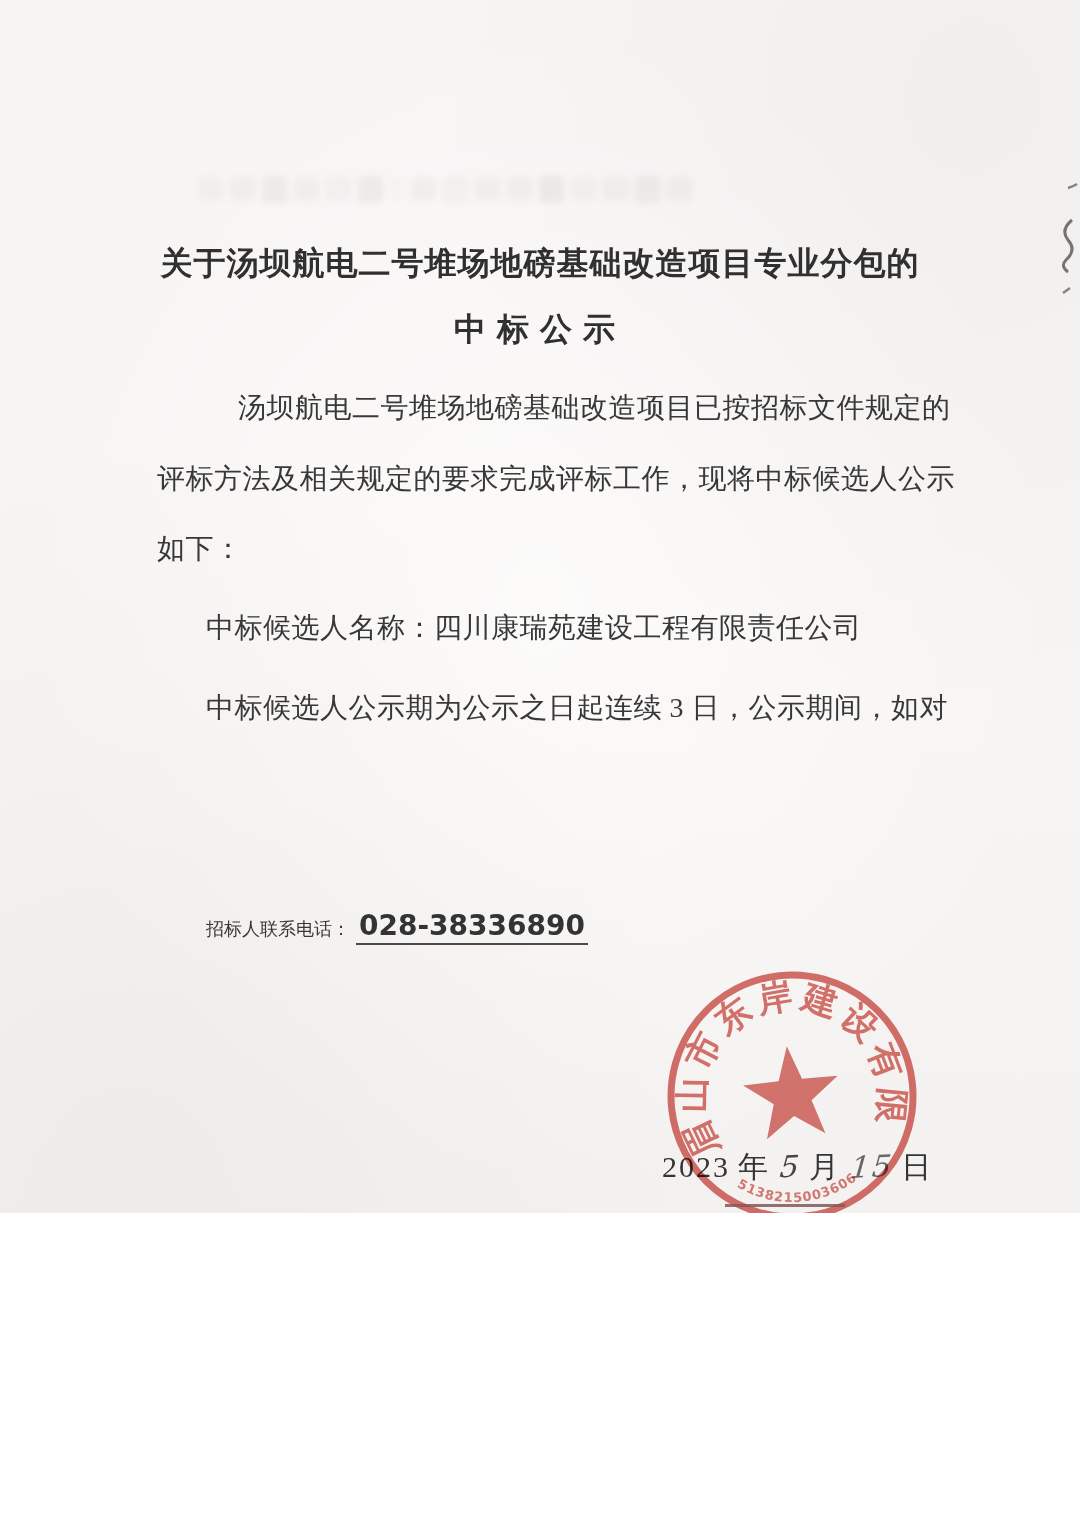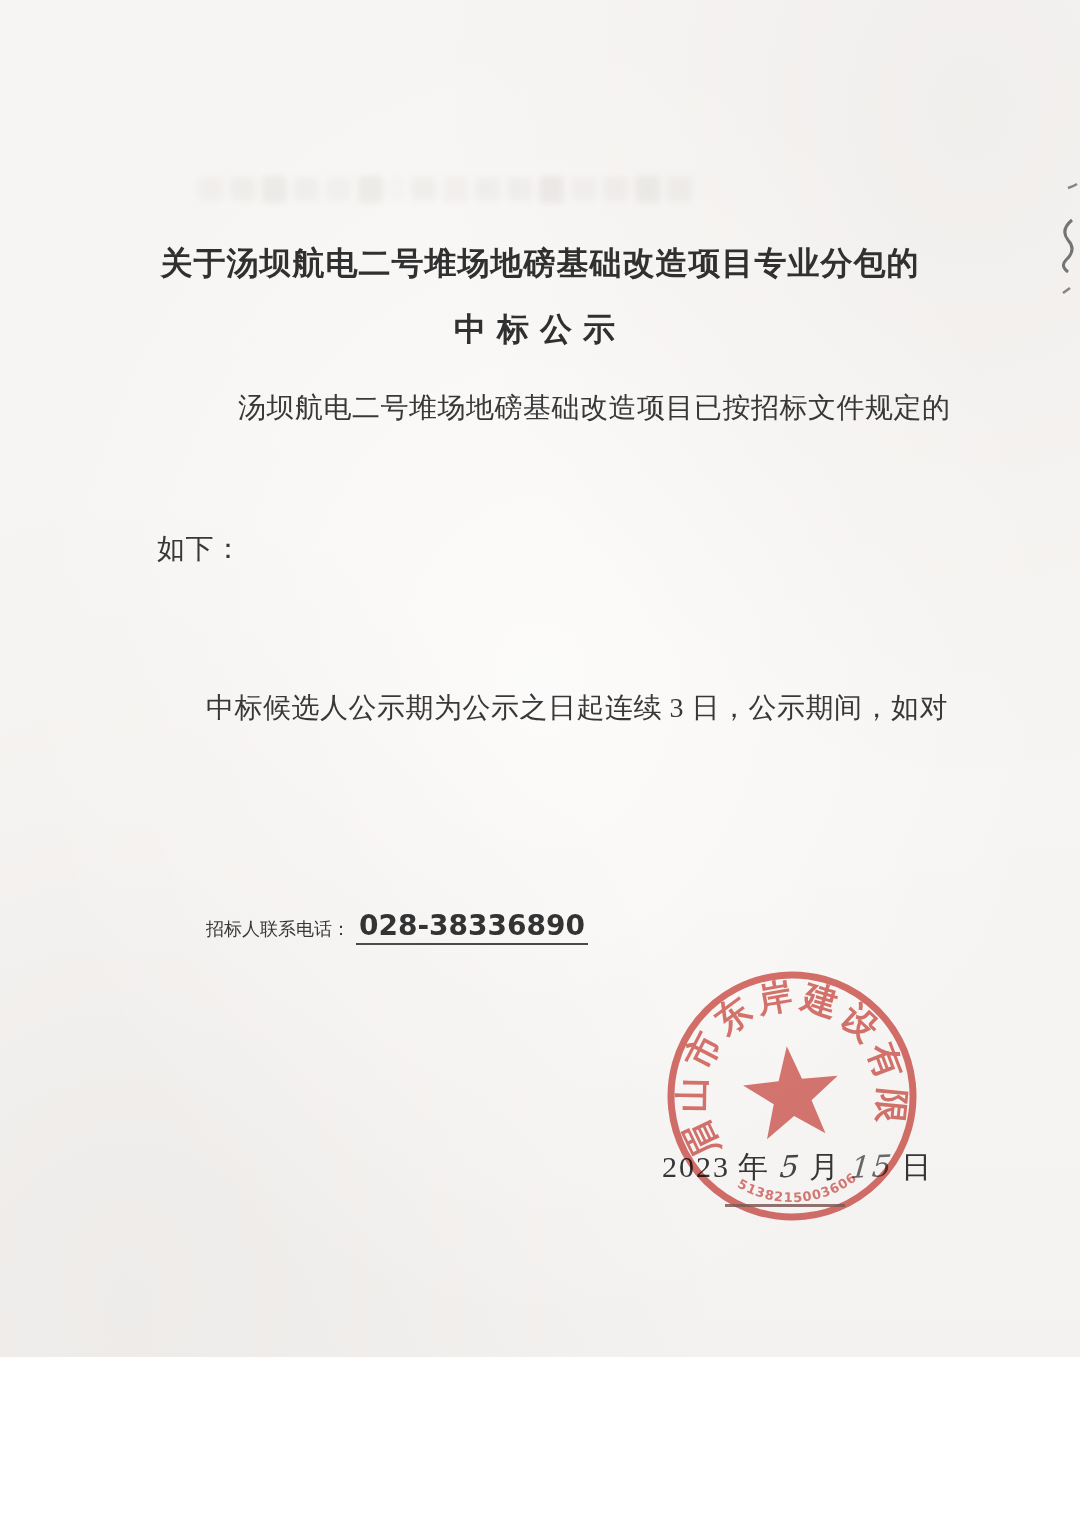--- a/index.html
+++ b/index.html
@@ -1,19 +1,19 @@
 <!DOCTYPE html>
 <html><head>
 <meta charset="utf-8">
 <style>
   * { margin:0; padding:0; box-sizing:border-box; }
   html,body { background:#ffffff; }
   .page {
     position:relative;
-    width:1080px; height:1357px;
+    width:1080px; height:1213px;
     overflow:hidden;
     font-family:"Liberation Serif", serif;
     color:#3d3d3d;
     background:
       radial-gradient(ellipse at 12% 95%, rgba(60,50,45,0.035), transparent 45%),
       radial-gradient(ellipse at 90% 8%, rgba(60,50,45,0.03), transparent 40%),
       radial-gradient(ellipse at 50% 50%, rgba(255,255,255,0.6), transparent 70%),
       linear-gradient(180deg,#f7f5f4 0%, #f7f5f3 60%, #f4f2f0 100%);
   }
   .l { position:absolute; white-space:nowrap; }
@@ -102,22 +102,24 @@
   <svg class="edge-mark" width="34" height="118" viewBox="0 0 34 118">
     <path d="M 22 6 q 6 -2 9 -4" stroke="#555" stroke-width="2.5" fill="none" opacity="0.7"></path>
     <path d="M 26 38 q -12 10 -4 20 q 9 10 -2 20 q -6 6 2 12" stroke="#4a4a4a" stroke-width="3" fill="none" opacity="0.75"></path>
     <path d="M 24 106 l -7 5" stroke="#555" stroke-width="2.5" fill="none" opacity="0.7"></path>
   </svg>
 
   <div class="l title" style="top:242px;">关于汤坝航电二号堆场地磅基础改造项目专业分包的</div>
   <div class="l title title2" style="top:308px;">中标公示</div>
 
   <div class="l body-text" style="left:206px; top:389px;margin-left:32px;">汤坝航电二号堆场地磅基础改造项目已按招标文件规定的</div>
+  <div class="l body-text" style="left:157px; top:460px;">评标方法及相关规定的要求完成评标工作，现将中标候选人公示</div>
   <div class="l body-text" style="left:157px; top:530px;">如下：</div>
 
+  <div class="l body-text" style="left:206px; top:609px;">中标候选人名称：四川康瑞苑建设工程有限责任公司</div>
 
   <div class="l body-text" style="left:206px; top:689px;">中标候选人公示期为公示之日起连续 3 日，公示期间，如对</div>
 
   <div class="l" style="left:206px; top:909px;">
     <span class="phone-label">招标人联系电话：</span><span class="phone-number">028-38336890</span>
   </div>
 
 
   <div class="l date-line" style="left:662px; top:1147px;">
     <span>2023</span><span class="sep">年</span><span class="hand">5</span><span class="sep">月</span><span class="hand" style="opacity:.8;">15</span><span class="sep">日</span>

